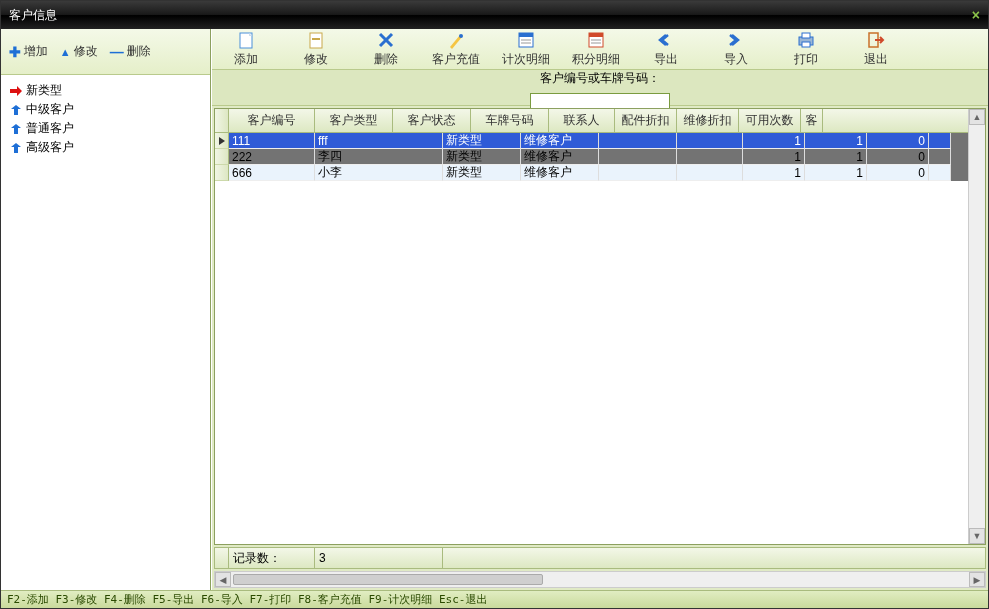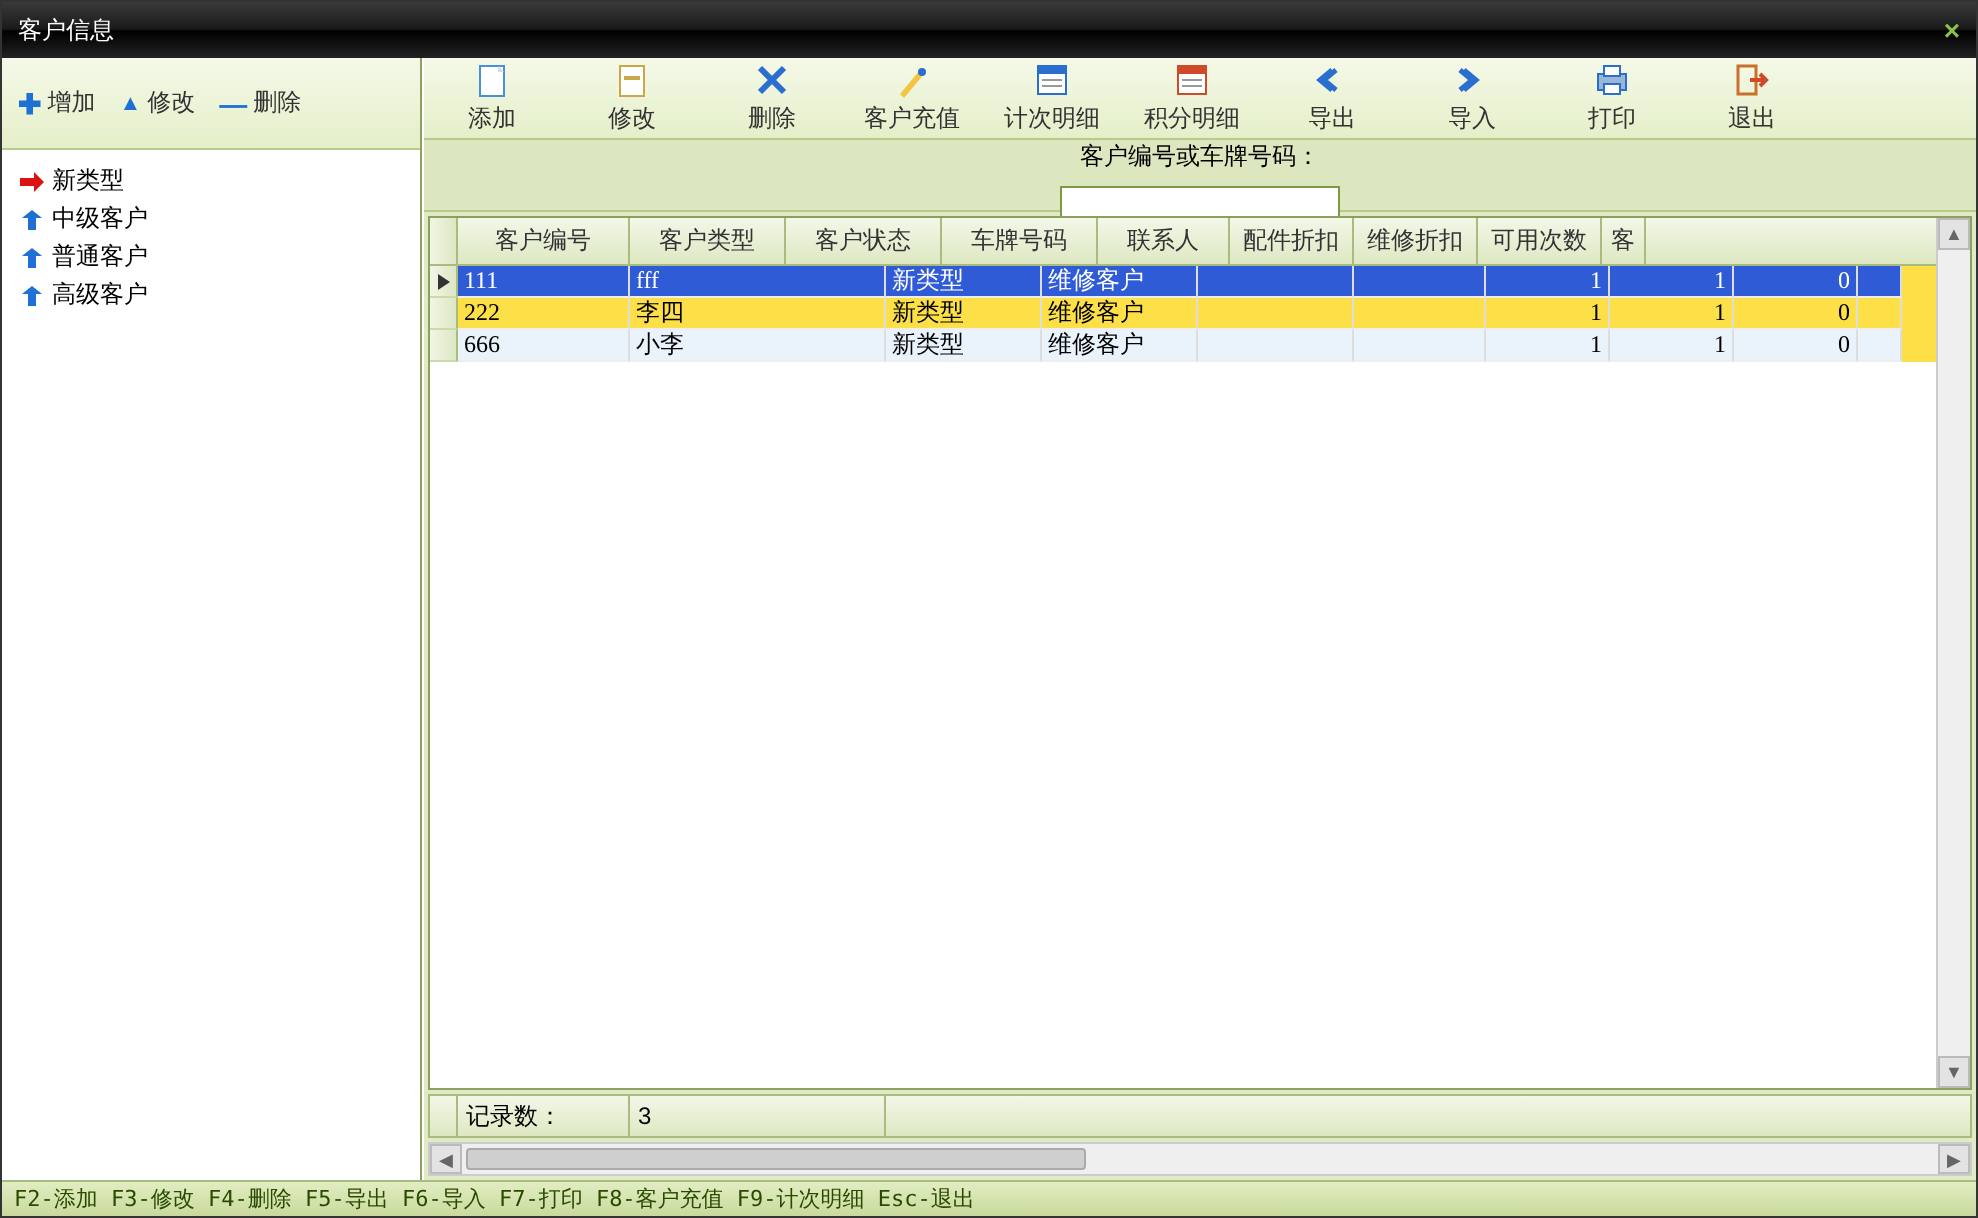--- a/index.html
+++ b/index.html
@@ -24,21 +24,21 @@
 .search-bar .lbl { font-size: 12px; }
 .search-input { width: 140px; height: 20px; border: 1px solid #7a9b3f; background: #fff; padding: 0 4px; font-size: 12px; }
 .search-bar .btn { height: 24px; padding: 0 12px 0 6px; background: linear-gradient(#ffd76a, #ffb21f); border: 1px solid #c98a12; border-radius: 3px; display: flex; align-items: center; gap: 3px; font-size: 12px; cursor: pointer; }
 .chk { display: flex; align-items: center; gap: 4px; margin-left: 50px; font-size: 12px; text-align: right; }
 .chkbox { width: 13px; height: 13px; border: 1px solid #888; background: #fff; }
 .table-wrap { flex: 1; display: flex; background: #fff; border: 1px solid #8ca05f; margin: 2px; position: relative; }
 .table-scroll { flex: 1; overflow: hidden; position: relative; }
 .thead { display: flex; background: linear-gradient(#f3f7e8, #dde8c2); border-bottom: 1px solid #a9bb7e; height: 24px; }
 .th { border-right: 1px solid #a9bb7e; display: flex; align-items: center; justify-content: center; font-size: 12px; color: #333; flex-shrink: 0; overflow: hidden; }
 .rowgutter { width: 14px; background: linear-gradient(90deg,#f1f6e5,#dde7c3); border-right: 1px solid #a9bb7e; flex-shrink:0;}
-.tbody { background: #fde047; font-family: Liberation Serif, serif; }
+.tbody { background: #737373; }
 .tr { display: flex; height: 16px; font-size: 12px; }
 .tr .cell-gutter { width: 14px; background: linear-gradient(90deg,#f1f6e5,#dde7c3); border-right: 1px solid #a9bb7e; border-bottom:1px solid #ccd9aa; display:flex;align-items:center;justify-content:center; flex-shrink:0;}
 .tr.selected .td { background: #2f5bd7; color: #fff; }
 .tr.alt .td { background: #eaf3fc; }
 .td { border-right: 1px solid #ddd; border-bottom: 1px solid #eee; padding: 0 3px; display: flex; align-items: center; flex-shrink: 0; overflow: hidden; white-space: nowrap; }
 .td.num { justify-content: flex-end; }
 .empty-area { flex: 1; background: #fff; }
 .vscroll { width: 17px; background: #efefef; border-left: 1px solid #ccc; position: relative; }
 .vscroll .arr { position: absolute; left: 0; right: 0; height: 16px; background: #e3e3e3; border: 1px solid #bbb; font-size:9px; display:flex;align-items:center;justify-content:center;color:#666;}
 .vscroll .arr.up { top: 0; }

